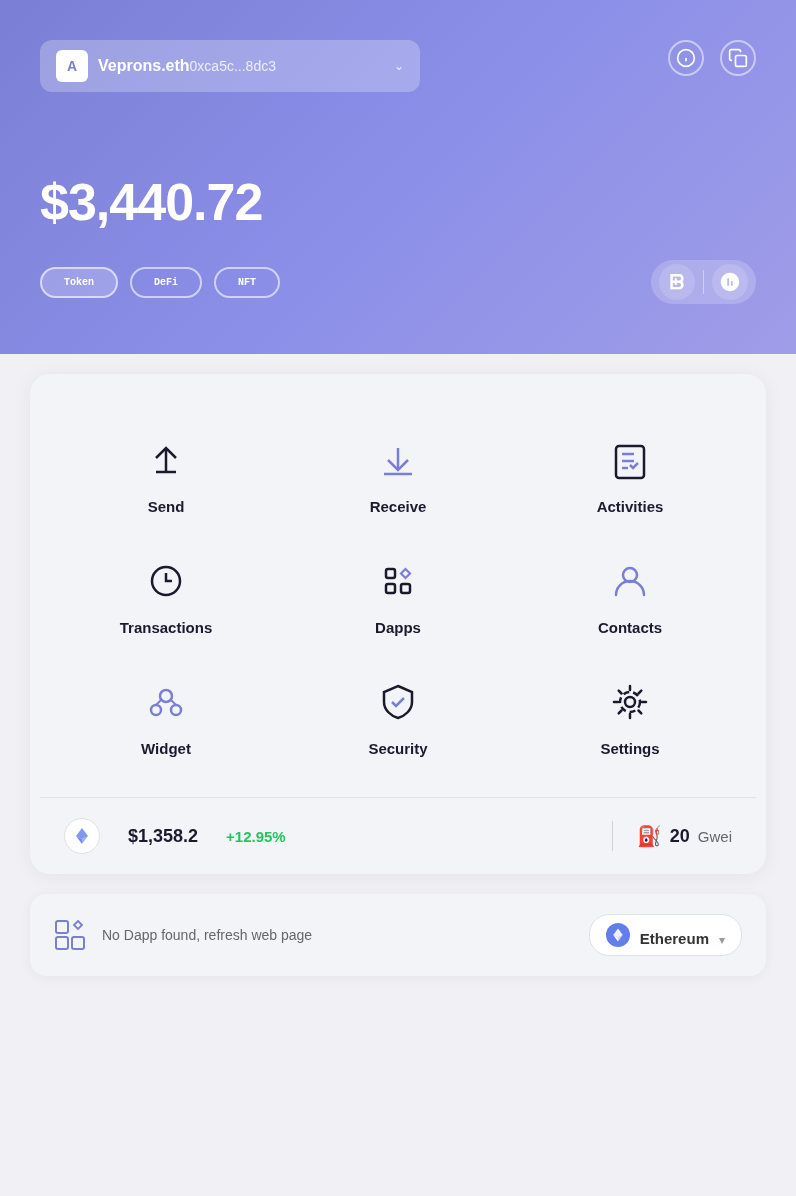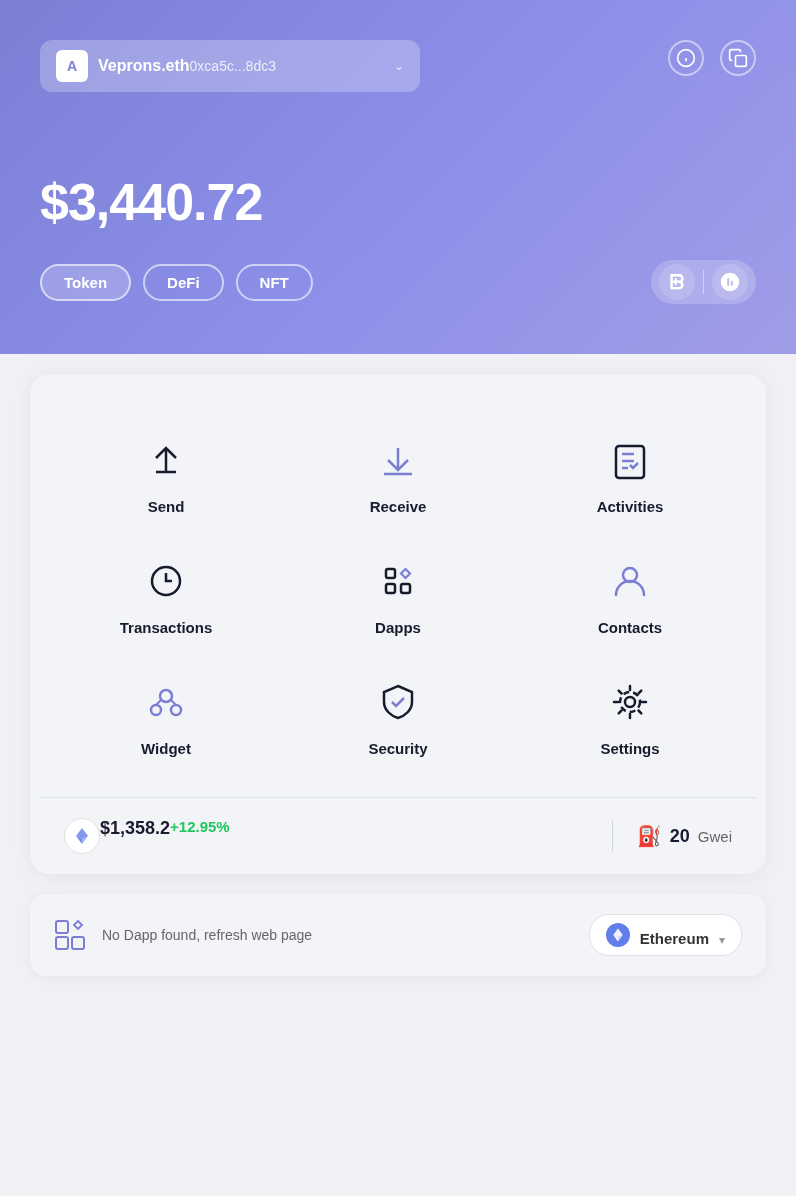--- a/index.html
+++ b/index.html
@@ -92,23 +92,24 @@
       display: flex;
       gap: 12px;
     }
 
     .tab-btn {
       padding: 8px 22px;
       border-radius: 20px;
       border: 2px solid rgba(255,255,255,0.6);
       background: transparent;
       color: white;
-      font-size: 15px;
+      font-size: 10px;
       font-weight: 600;
       cursor: pointer;
+      font-family: Liberation Mono, monospace;
     }
 
     .tab-btn.active {
       background: rgba(255,255,255,0.2);
     }
 
     .tabs-right {
       display: flex;
       align-items: center;
       background: rgba(255,255,255,0.2);
@@ -181,22 +182,22 @@
     .price-bar {
       border-top: 1px solid #e0e2ea;
       display: flex;
       align-items: center;
       padding: 20px 24px;
       gap: 0;
     }
 
     .price-left {
       display: flex;
-      align-items: flex-start;
-      gap: 0;
+      align-items: center;
+      gap: 28px;
       flex: 1;
     }
 
     .eth-logo {
       width: 36px;
       height: 36px;
       border-radius: 50%;
       background: white;
       border: 1px solid #e0e0e0;
       display: flex;

